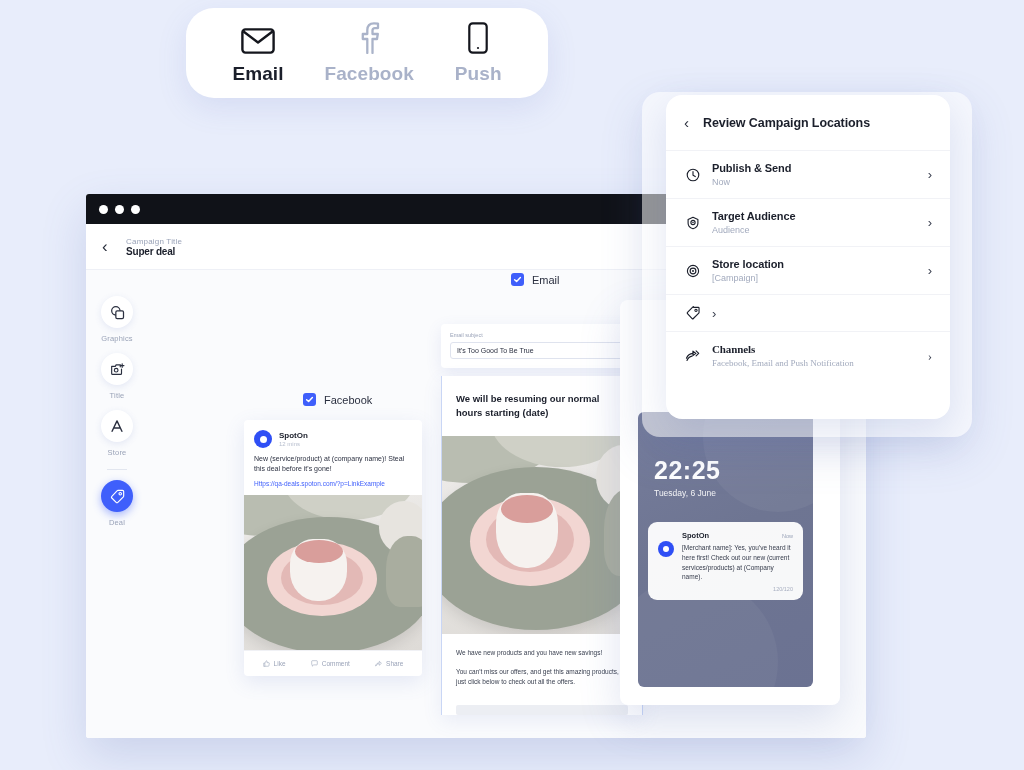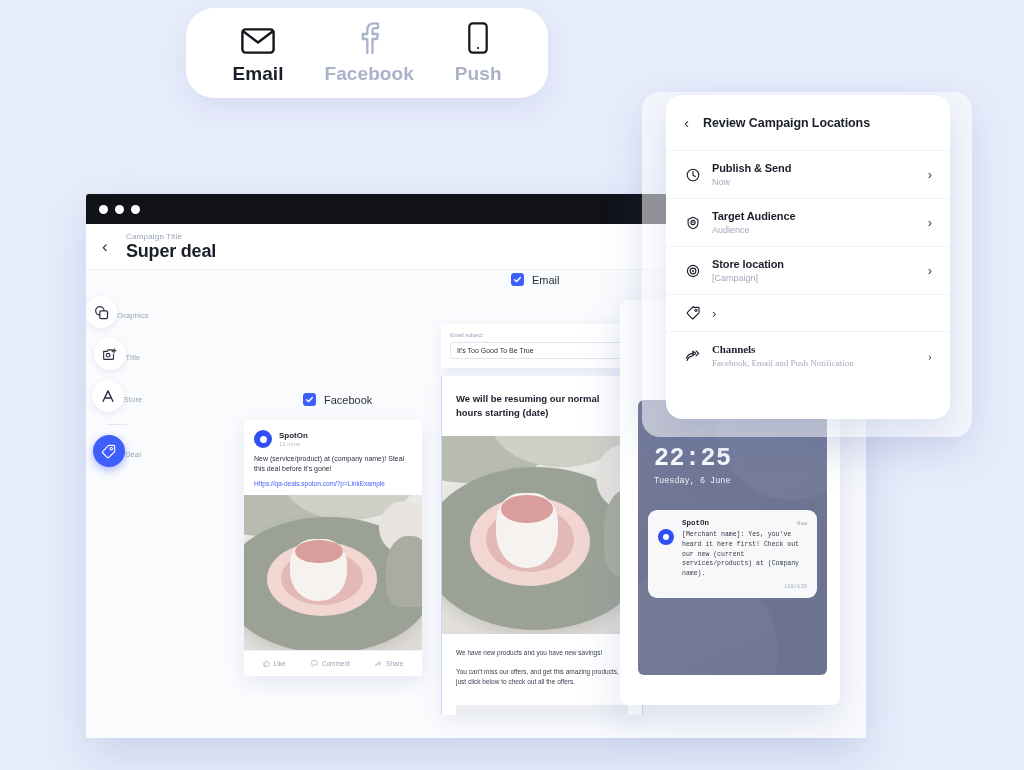--- a/index.html
+++ b/index.html
@@ -35,32 +35,32 @@
   .titlebar { height: 30px; background: #101218; display: flex; align-items: center; padding-left: 13px; gap: 7px; }
   .dot { width: 9px; height: 9px; border-radius: 50%; background: #ffffff; }
 
   .apphead {
     height: 46px; background: #fff; display: flex; align-items: center;
     padding: 0 22px 0 16px; border-bottom: 1px solid #eef0f6; position: relative;
   }
   .backchev { width: 20px; color: #2a2f3d; font-size: 17px; line-height: 1; cursor: pointer; }
   .titlewrap { margin-left: 4px; }
   .kicker { font-size: 8px; color: #9aa3b8; letter-spacing: .2px; }
-  .dealtitle { font-size: 18px; font-weight: 700; color: #1b1f2b; letter-spacing: -.2px; margin-top: 0; }
+  .dealtitle { font-size: 10px; font-weight: 700; color: #1b1f2b; letter-spacing: -.2px; margin-top: 0; }
   .sendtest {
     position: absolute; right: 0px; top: 50%; transform: translateY(-50%);
     display: flex; align-items: center; gap: 6px; color: #4a6cf7;
     font-size: 10px; font-weight: 700; white-space: nowrap; cursor: pointer;
   }
 
   .appbody { display: flex; height: 468px; background: #fafbfd; }
 
   
   .tools { width: 62px; padding-top: 26px; display: flex; flex-direction: column; align-items: center; gap: 0; background: #fafbfd; }
-  .tool { display: flex; flex-direction: row; align-items: center; cursor: pointer; margin-bottom: 10px; }
+  .tool { display: flex; flex-direction: column; align-items: center; cursor: pointer; margin-bottom: 10px; }
   .tool .bubble {
     width: 32px; height: 32px; border-radius: 50%; background: #ffffff;
     box-shadow: 0 2px 7px rgba(90,110,190,.14);
     display: flex; align-items: center; justify-content: center;
   }
   .tool.selected .bubble { background: #3f5ffb; box-shadow: 0 3px 9px rgba(63,95,251,.45); }
   .tool .tlabel { font-size: 7.5px; color: #9aa3b8; margin-top: 6px; letter-spacing: .2px; }
   .tooldiv { width: 20px; height: 1px; background: #e2e6ef; margin: 2px 0 10px; }
 
   
@@ -122,23 +122,23 @@
   .scene { position: absolute; inset: 0; background: linear-gradient(165deg,#f0eeec 0%,#e6e4e1 45%,#dedbd7 100%); }
   .pl-bg { position: absolute; border-radius: 50%; }
 
   
   .phonepanel {
     position: absolute; left: 620px; top: 300px; width: 220px; height: 405px;
     background: #ffffff; border-radius: 8px;
     box-shadow: 0 16px 42px rgba(85,105,175,.18);
   }
   .phonescreen {
-    position: absolute; left: 18px; top: 100px; width: 189px; height: 275px;
+    position: absolute; left: 18px; top: 112px; width: 175px; height: 275px;
     background: linear-gradient(155deg,#767d9c 0%,#6e7592 45%,#6b7292 100%);
-    border-radius: 6px; overflow: hidden; font-family: Liberation Mono, monospace;
+    border-radius: 6px; overflow: hidden;
   }
   .phonescreen::before {
     content:""; position:absolute; right:-40px; top:-50px; width:150px; height:150px;
     border-radius:50%; background: rgba(255,255,255,.05);
   }
   .phonescreen::after {
     content:""; position:absolute; left:-30px; bottom:-60px; width:170px; height:170px;
     border-radius:50%; background: rgba(255,255,255,.045);
   }
   .clock { position: absolute; left: 16px; top: 46px; color: #fff; }

